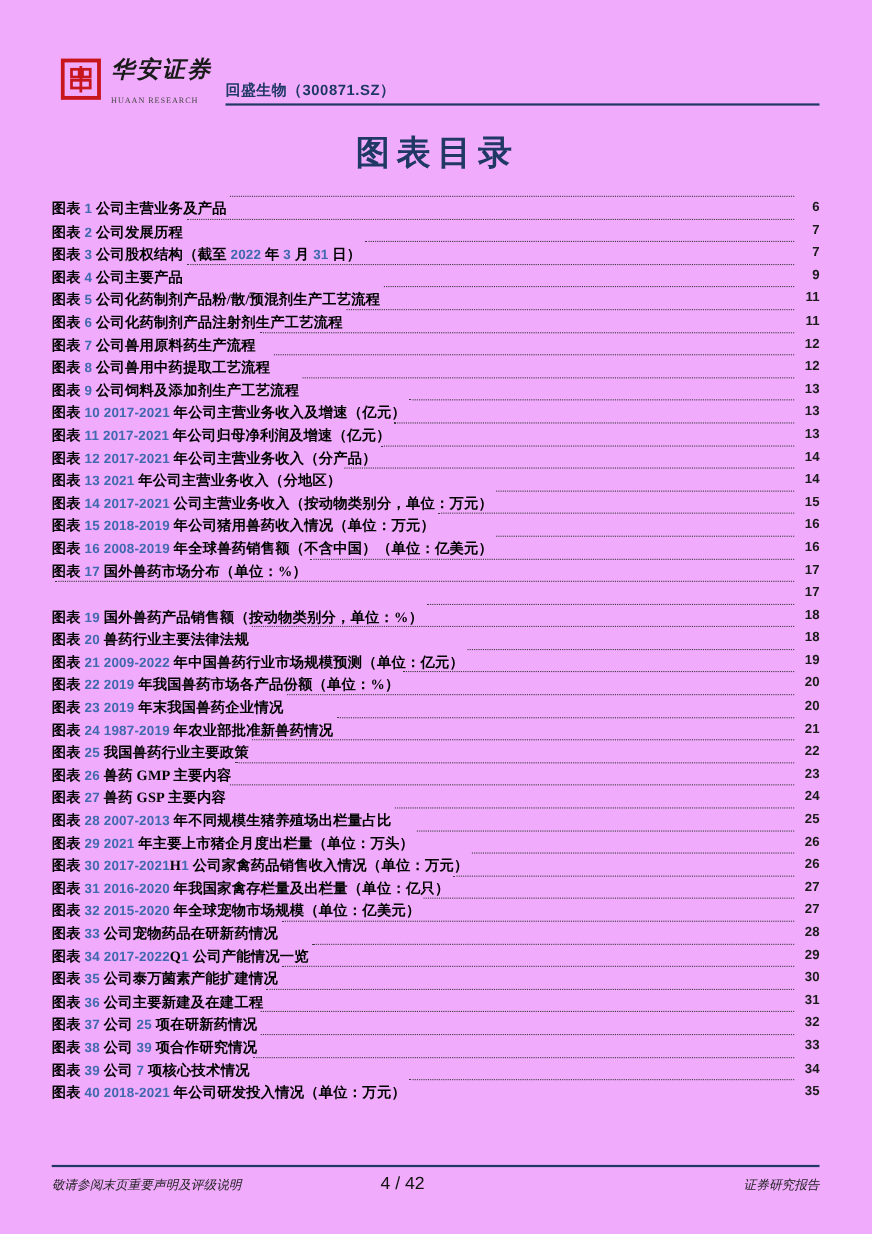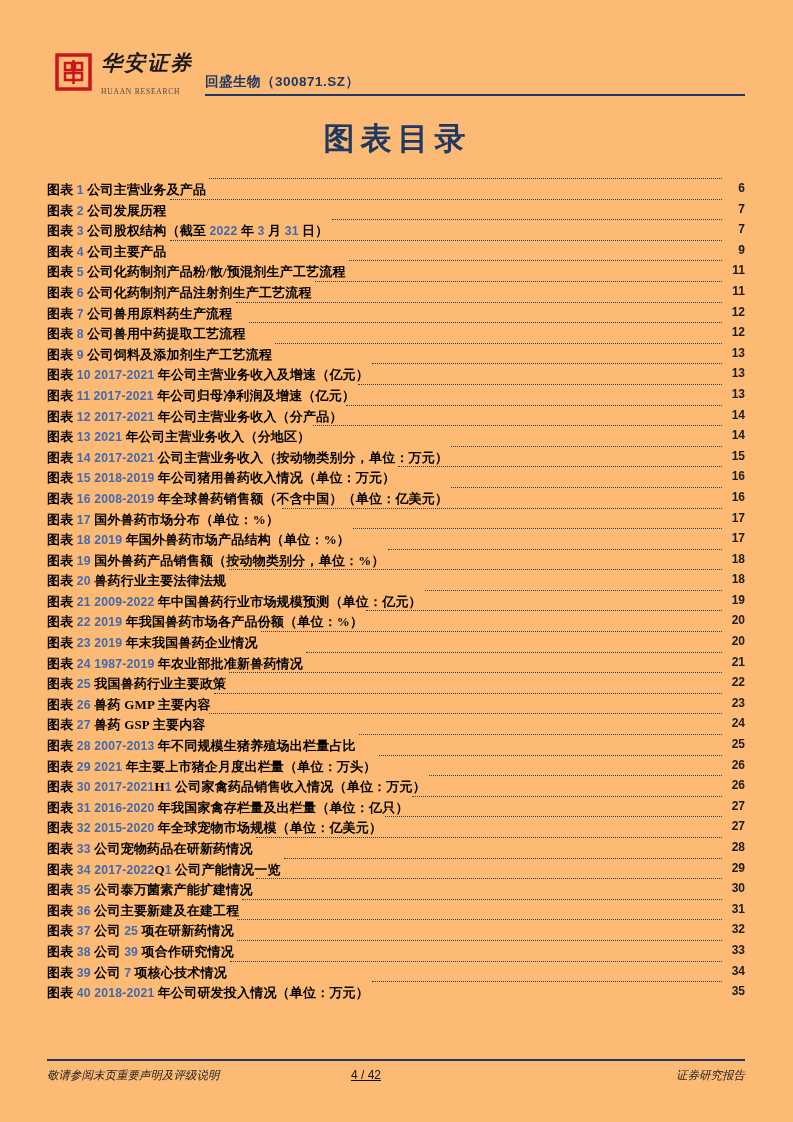--- a/index.html
+++ b/index.html
@@ -1,19 +1,19 @@
 <!DOCTYPE html>
 <html><head>
 <meta charset="utf-8">
 <style>
   * { margin:0; padding:0; box-sizing:border-box; }
   body { background:#ffffff; font-family:"Liberation Serif", serif; }
   .page {
     position:relative; width:793px; height:1122px; margin:0 auto;
-    background:#fdba74; overflow:hidden;padding-left:11px;
+    background:#f0abfc; overflow:hidden;padding-left:11px;
   }
 
   
   .hdr { position:absolute; top:52px; left:55px; right:48px; display:flex; align-items:flex-end; }
   .brand { display:flex; align-items:flex-start; gap:9px; }
   .logo-box { width:37px; height:39px; flex:none; }
   .brand-cn {
     font-family:"Liberation Serif", serif; font-weight:700; font-style:italic;
     font-size:21px; color:#1a1a1a; letter-spacing:2px; line-height:1.1; white-space:nowrap;
   }
@@ -43,21 +43,21 @@
   }
   .toc-label { white-space:nowrap; letter-spacing:0.2px; }
   .toc-label .num { color:#4169B0; font-family:"Liberation Sans", sans-serif; font-size:12.2px; }
   .leader { flex:1; border-bottom:1.8px dotted #3a3a3a; margin:0 3px; transform:translateY(-3px); min-width:10px; }
   .toc-page { font-family:"Liberation Sans", sans-serif; font-weight:700; font-size:12px; color:#1a1a1a; width:20px; text-align:right; }
 
   
   .ftr { position:absolute; left:47px; right:48px; top:1059px; border-top:2.5px solid #1F3864; padding-top:7px;
          display:flex; align-items:baseline; }
   .ftr-left  { flex:1; font-family:"Liberation Serif", serif; font-style:italic; font-size:11.5px; color:#222; }
-  .ftr-center{ flex:0 0 auto; font-family:"Liberation Sans", sans-serif; font-size:12px; color:#111; transform:translateX(-30px);text-decoration:underline; }
+  .ftr-center{ flex:0 0 auto; font-family:"Liberation Sans", sans-serif; font-size:16px; color:#111; transform:translateX(-30px); }
   .ftr-right { flex:1; text-align:right; font-family:"Liberation Serif", serif; font-style:italic; font-size:11.5px; color:#222; }
 </style>
 </head>
 <body>
 
 <div class="page">
 
   <header class="hdr">
     <div class="brand">
       <svg class="logo-box" viewBox="0 0 37 39">
@@ -159,21 +159,20 @@
         <span class="toc-label">图表 <span class="num">16</span> <span class="num">2008-2019</span> 年全球兽药销售额（不含中国）（单位：亿美元）</span>
         <span class="leader"></span>
         <span class="toc-page">16</span>
       </div>
       <div class="toc-row">
         <span class="toc-label">图表 <span class="num">17</span> 国外兽药市场分布（单位：%）</span>
         <span class="leader"></span>
         <span class="toc-page">17</span>
       </div>
       <div class="toc-row">
-        <span class="toc-label">图表 <span class="num">18</span> <span class="num">2019</span> 年国外兽药市场产品结构（单位：%）</span>
         <span class="leader"></span>
         <span class="toc-page">17</span>
       </div>
       <div class="toc-row">
         <span class="toc-label">图表 <span class="num">19</span> 国外兽药产品销售额（按动物类别分，单位：%）</span>
         <span class="leader"></span>
         <span class="toc-page">18</span>
       </div>
       <div class="toc-row">
         <span class="toc-label">图表 <span class="num">20</span> 兽药行业主要法律法规</span>

